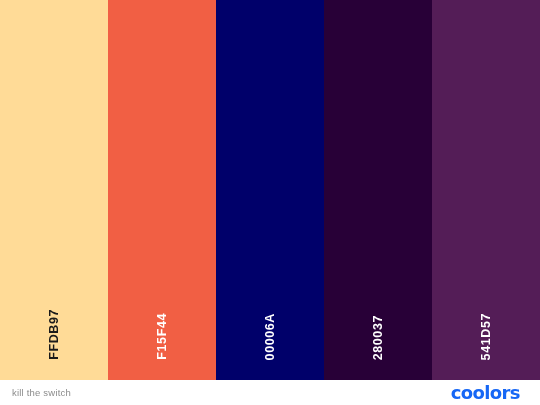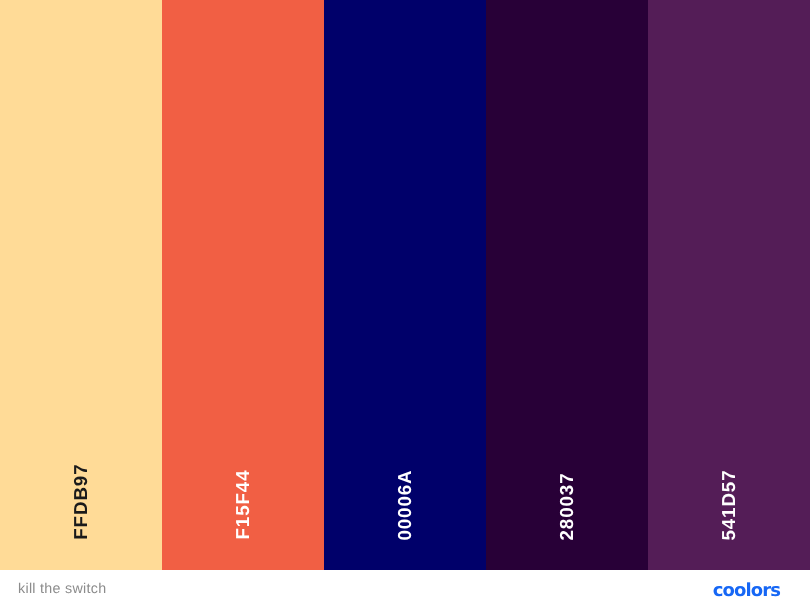--- a/index.html
+++ b/index.html
@@ -55,21 +55,21 @@
     padding: 0 12px;
     box-sizing: border-box;
   }
   #palette-name {
     font-size: 9.5px;
     color: #8c8c8c;
     letter-spacing: 0.2px;
     font-weight: normal;
   }
   #brand-logo {
-    font-size: 12px;
+    font-size: 18px;
     font-weight: bold;
     color: #1667f5;
     letter-spacing: -0.6px;
     font-family: "DejaVu Sans", sans-serif;
   }
 </style>
 </head>
 <body>
 
 <div id="palette-app">

